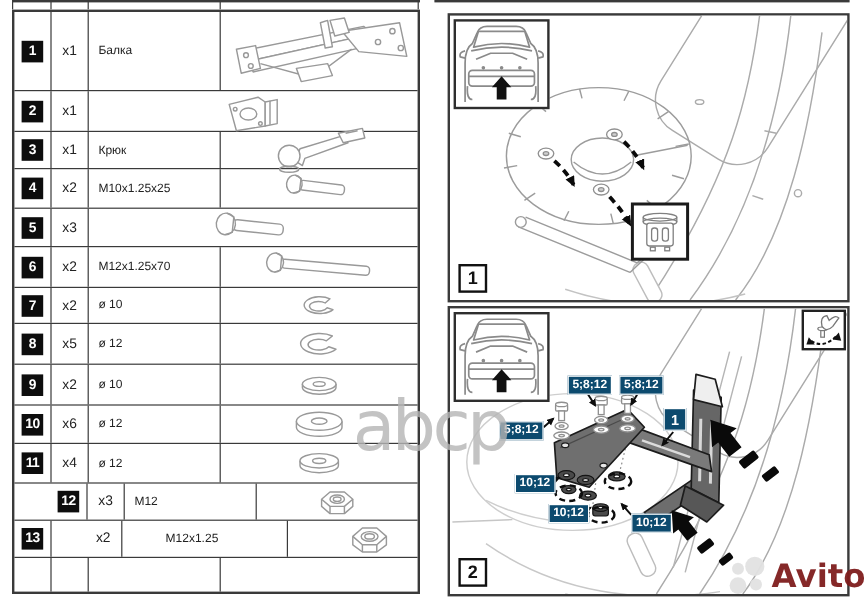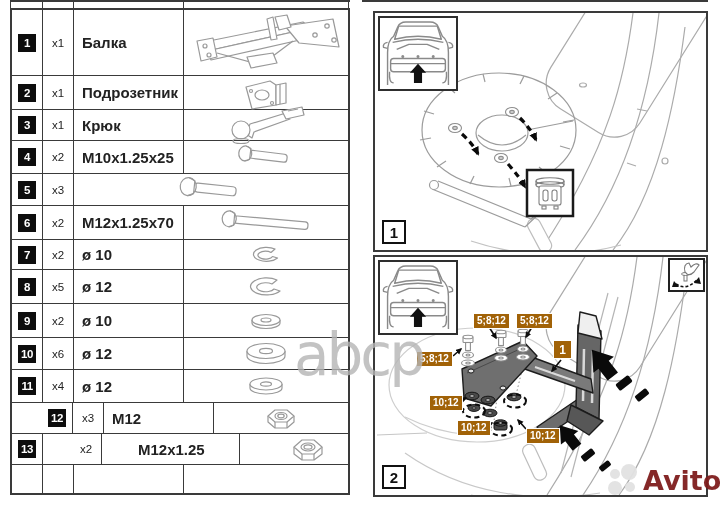--- a/index.html
+++ b/index.html
@@ -11,40 +11,40 @@
   .stub{position:absolute;top:0;width:1px;height:8px;background:#3a3a3a;}
 
   
   .parts-table{position:absolute;left:10px;top:8px;width:340px;height:487px;
      border:2px solid #3a3a3a;background:#fff;display:flex;flex-direction:column;box-sizing:border-box;}
   .t-row{display:flex;border-bottom:1px solid #3a3a3a;box-sizing:border-box;flex:0 0 auto;align-items:stretch;}
   .t-row.empty{flex:1 1 auto;border-bottom:none;}
   .c{display:flex;align-items:center;box-sizing:border-box;}
   .c-num{width:31px;justify-content:center;border-right:1px solid #3a3a3a;}
   .c-qty{width:31px;justify-content:center;border-right:1px solid #3a3a3a;font-size:11.5px;color:#222;}
-  .c-name{width:110px;padding-left:8px;border-right:1px solid #3a3a3a;font-size:15px;color:#222;font-weight:bold;}
+  .c-name{width:110px;padding-left:8px;border-right:1px solid #3a3a3a;font-size:10px;color:#222;}
   .c-icon{flex:1;justify-content:center;}
   .badge{min-width:18px;height:18px;background:#0d0d0d;color:#fff;font-weight:bold;font-size:11.5px;
      display:flex;align-items:center;justify-content:center;padding:0 1px;box-sizing:border-box;letter-spacing:-0.5px;}
 
   
   .panel{position:absolute;left:373px;width:335px;border:2px solid #3a3a3a;background:#fff;
      box-sizing:border-box;z-index:1;overflow:hidden;}
   #panel1{top:11px;height:241px;}
   #panel2{top:255px;height:242px;}
   .panel svg.art{position:absolute;left:0;top:0;}
   .car-inset{position:absolute;left:3px;top:3px;width:80px;height:75px;border:2px solid #2e2e2e;
      background:#fff;box-sizing:border-box;}
   .car-inset svg{width:100%;height:100%;display:block;}
   .hand-inset{position:absolute;right:1px;top:1px;width:37px;height:34px;border:2px solid #222;
      background:#fff;box-sizing:border-box;}
   .panel-num{position:absolute;left:7px;bottom:6px;width:24px;height:24px;border:2.5px solid #111;
      background:#fff;color:#111;font-weight:bold;font-size:15px;display:flex;align-items:center;
      justify-content:center;box-sizing:border-box;}
-  .co{position:absolute;background:#a16207;color:#fff;font-size:10px;font-weight:bold;line-height:1;
+  .co{position:absolute;background:#0c4a6e;color:#fff;font-size:10px;font-weight:bold;line-height:1;
      padding:2px 3px;border:1px solid #fff;z-index:3;white-space:nowrap;}
   .co-sq{width:17px;height:17px;padding:0;display:flex;align-items:center;justify-content:center;font-size:12px;}
 
   
   .wm-abcp{position:absolute;left:294px;top:326px;z-index:6;font-family:"DejaVu Sans",sans-serif;
      font-weight:normal;font-size:58px;color:#b5b5b5;opacity:.8;letter-spacing:-3px;line-height:1;}
   .wm-avito{position:absolute;left:605px;top:462px;z-index:6;display:flex;align-items:center;
      color:#7f1d1d;opacity:.95;font-family:"DejaVu Sans",sans-serif;font-weight:bold;font-size:27px;}
   .wm-avito span{margin-left:2px;}
 </style>
@@ -86,21 +86,20 @@
               <polygon points="60,44 86,40 90,50 64,55"></polygon>
             </g>
           </svg>
         </div>
   </div>
       <div class="t-row" style="height: 34px;">
     <div class="c c-num">
           <span class="badge">2</span>
         </div>
     <div class="c c-qty">x1</div>
-    <div class="c c-name">Подрозетник</div>
     <div class="c c-icon">
           <svg width="60" height="40" viewBox="0 0 60 40">
             <g fill="#fff" stroke="#999" stroke-width="1.2" stroke-linejoin="round">
    <polygon points="10,14 34,8 40,12 40,32 16,36"></polygon>
               <ellipse cx="26" cy="22" rx="7" ry="5" fill="none"></ellipse>
    <circle cx="15" cy="18" r="1.5"></circle>
               <circle cx="36" cy="30" r="1.5"></circle>
    <polygon points="40,12 50,10 50,30 40,32"></polygon>
               <line x1="44" y1="11" x2="44" y2="31"></line>
             </g>

